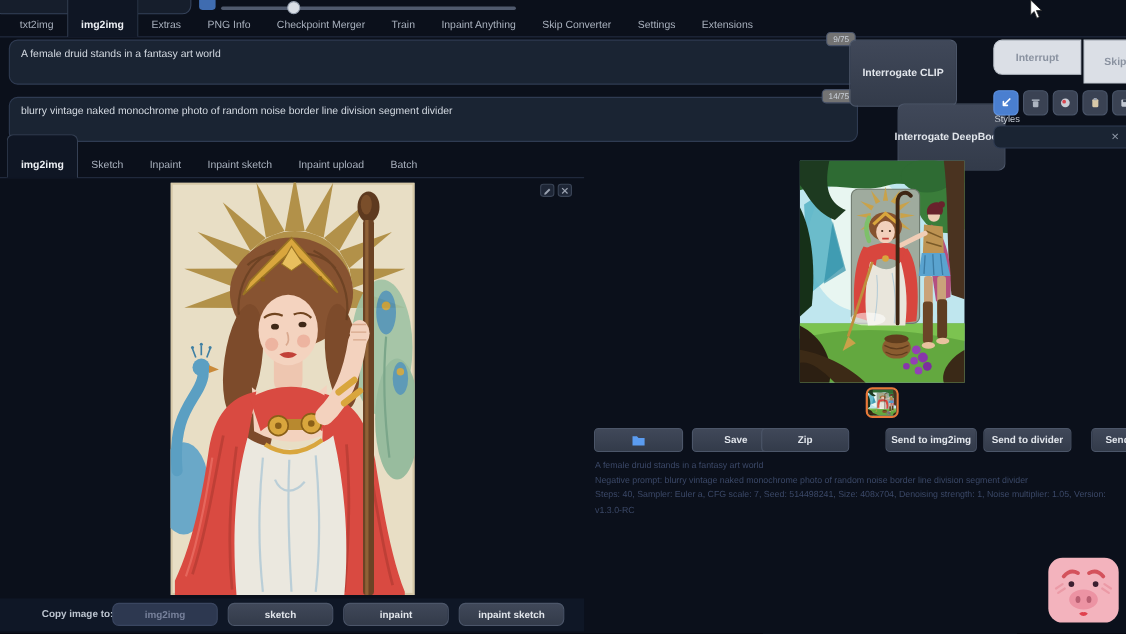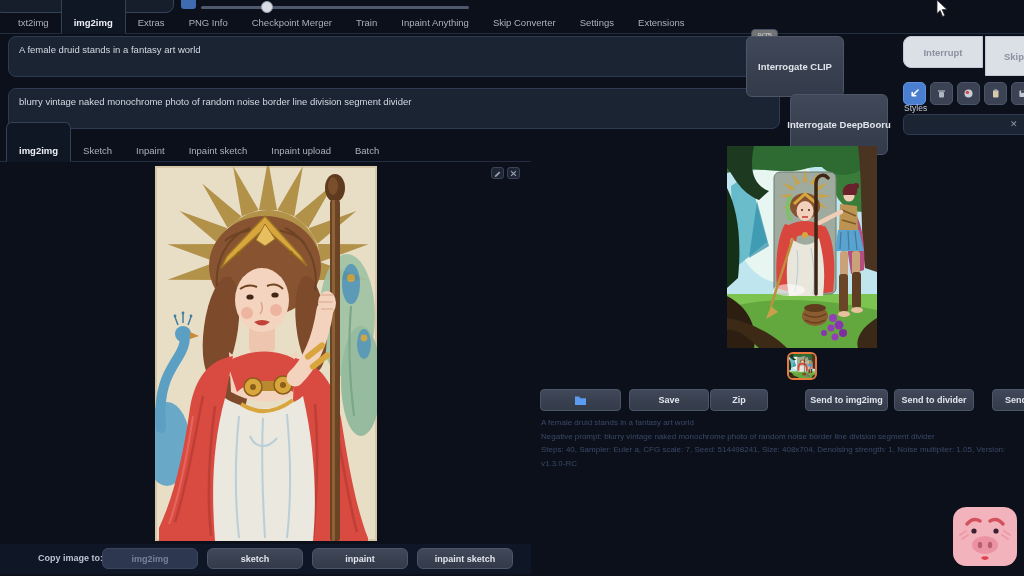--- a/index.html
+++ b/index.html
@@ -26,21 +26,21 @@
   .prompt-wrap.neg { top:88px; }
   .prompt-box { width:100%; height:100%; box-sizing:border-box; background:#1a2433; border:1px solid #2f3b52; border-radius:8px;
     color:#d4dae2; font-size:9.5px; font-family:"Liberation Sans", sans-serif; padding:7px 10px; resize:none; outline:none; }
   .token-badge { position:absolute; top:-7px; right:2px; background:#737373; border:1px solid #475269; border-radius:4px;
     font-size:7.5px; color:#ccd2db; padding:1px 5px; line-height:9px; }
 
   
   .btn { display:flex; align-items:center; justify-content:center; gap:4px; box-sizing:border-box;
     background:linear-gradient(180deg,#404859,#333b4a); border:1px solid #4c5669; border-radius:6px;
     color:#e1e5eb; font-size:9px; font-weight:bold; cursor:pointer; white-space:nowrap; }
-  .btn-interrogate { left:746px; width:98px; height:61px; font-size:9.5px; }
+  .btn-interrogate { left:772px; width:98px; height:61px; font-size:9.5px; }
   .btn-light { background:#dbdfe6; border:1px solid #c3c9d2; color:#8a92a0; font-size:9.5px; font-weight:bold;
     display:flex; align-items:center; justify-content:center; box-sizing:border-box; }
   .mini-btn { top:82px; width:21px; height:21px; border-radius:5px; background:#3a4253; border:1px solid #4a5569;
     display:flex; align-items:center; justify-content:center; }
   .mini-btn.primary { background:#4a7fd0; border-color:#5e91df; }
 
   .styles-label { left:904px; top:103px; font-size:8.5px; color:#c7cdd6; }
   .styles-dd { left:903px; top:114px; width:135px; height:21px; background:#1a2433; border:1px solid #2f3b52; border-radius:6px; box-sizing:border-box; }
   .styles-x { position:absolute; left:106px; top:4px; font-size:9px; color:#8d96a5; }
 
@@ -349,21 +349,21 @@
       <use href="#genimg" width="150" height="202"></use>
     </svg>
   </div>
 
   <div class="abs btn out-btn" style="left:540px; width:81px;">
     <svg width="13" height="11" viewBox="0 0 13 11">
       <path d="M1,1.5 h4 l1.5,1.7 H12 V10 H1 Z" fill="#5b9cf0"></path>
     </svg>
   </div>
   <div class="abs btn out-btn" style="left:629px; width:80px;">Save</div>
-  <div class="abs btn out-btn" style="left:710px; width:58px;">Zip</div>
+  <div class="abs btn out-btn" style="left:692px; width:80px;">Zip</div>
   <div class="abs btn out-btn" style="left:805px; width:83px;">Send to img2img</div>
   <div class="abs btn out-btn" style="left:894px; width:80px;">Send to divider</div>
   <div class="abs btn out-btn" style="left:992px; width:70px; justify-content:flex-start; padding-left:12px;">Send to</div>
 
   <div class="abs info">
     <div>A female druid stands in a fantasy art world</div>
     <div>Negative prompt: blurry vintage naked monochrome photo of random noise border line division segment divider</div>
     <div>Steps: 40, Sampler: Euler a, CFG scale: 7, Seed: 514498241, Size: 408x704, Denoising strength: 1, Noise multiplier: 1.05, Version: v1.3.0-RC</div>
   </div>
 

